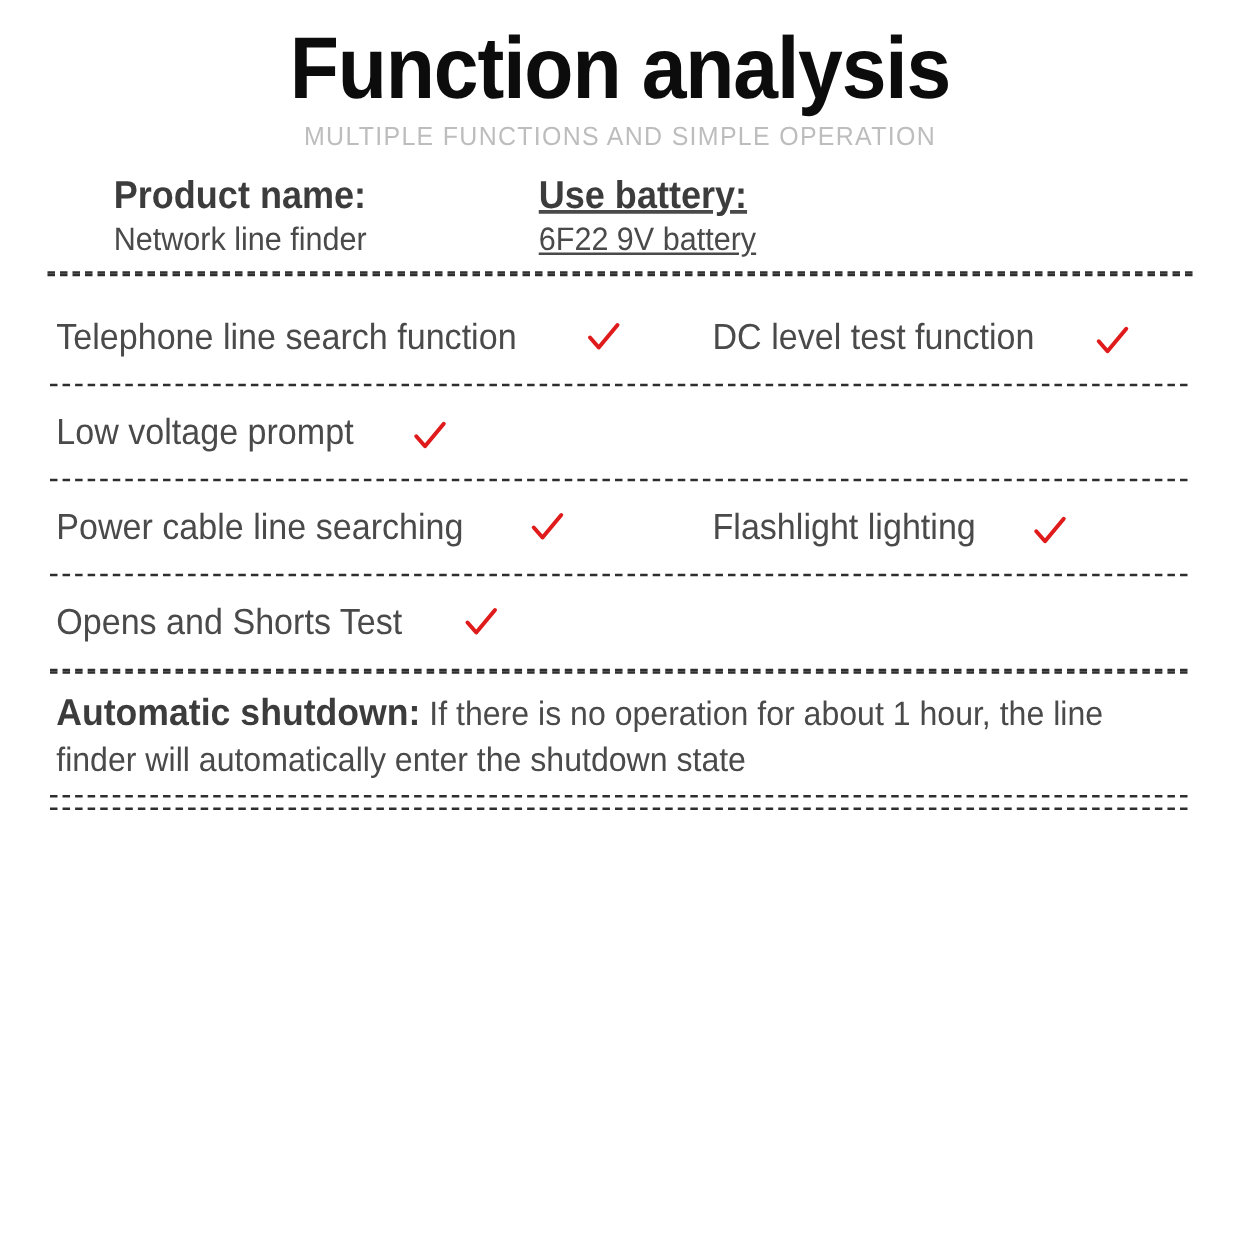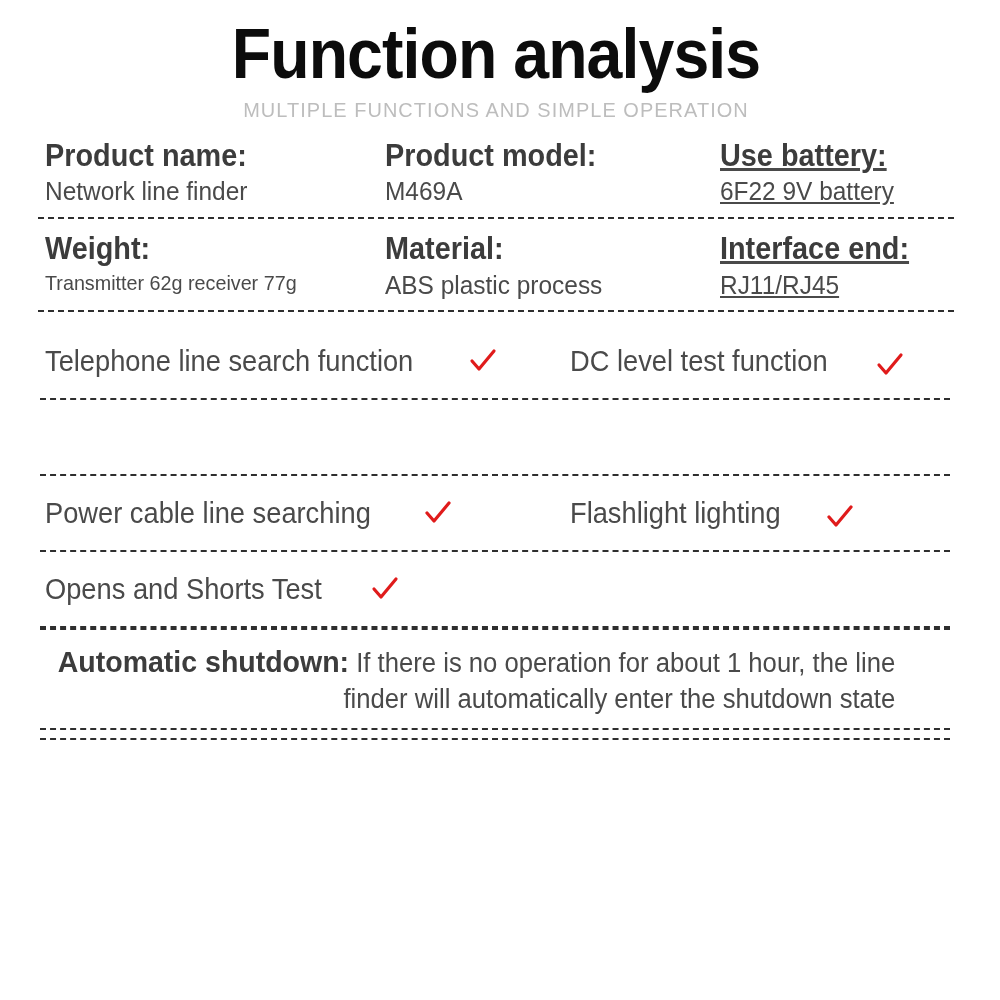--- a/index.html
+++ b/index.html
@@ -57,21 +57,21 @@
   .divider.tight { margin-left: 40px; margin-right: 42px; }
 
   
   .specs { margin-top: 14px; }
   .spec-row {
     display: flex;
     align-items: flex-start;
     padding: 0 0 8px 45px;
   }
   .spec-cell { box-sizing: border-box; padding-right: 8px; }
-  .spec-cell.c1 { width: 340px; }
+  .spec-cell.c1 { width: 340px; margin-left: 46px; }
   .spec-cell.c2 { width: 335px; }
   .spec-cell.c3 { width: 270px; text-decoration: underline; }
 
   .spec-label {
     font-size: 31px;
     font-weight: bold;
     color: #3c3c3c;
     line-height: 1.28;
     transform: scaleX(0.93);
     transform-origin: left center;
@@ -119,21 +119,20 @@
     flex: 0 0 auto;
     display: inline-block;
     width: 28px;
     height: 28px;
   }
   .check svg { display: block; }
 
   
   .para-block {
     padding: 12px 52px 10px 45px;
-    text-align: right;
   }
   .para {
     font-size: 27px;
     line-height: 1.32;
     color: #4a4a4a;
     transform: scaleX(0.95);
     transform-origin: left top;
   }
   .para .lead {
     font-size: 30px;
@@ -152,46 +151,28 @@
     <div class="subtitle">MULTIPLE FUNCTIONS AND SIMPLE OPERATION</div>
   </div>
 
   <div class="specs">
 
     <div class="spec-row">
       <div class="spec-cell c1">
         <div class="spec-label">Product name:</div>
         <div class="spec-value">Network line finder</div>
       </div>
-      <div class="spec-cell c2">
-        <div class="spec-label">Product model:</div>
-        <div class="spec-value">M469A</div>
-      </div>
       <div class="spec-cell c3">
         <div class="spec-label">Use battery:</div>
         <div class="spec-value">6F22 9V battery</div>
       </div>
     </div>
 
     <div class="divider"></div>
 
-    <div class="spec-row" style="padding-top:10px;">
-      <div class="spec-cell c1">
-        <div class="spec-label">Weight:</div>
-        <div class="spec-value small">Transmitter 62g receiver 77g</div>
-      </div>
-      <div class="spec-cell c2">
-        <div class="spec-label">Material:</div>
-        <div class="spec-value">ABS plastic process</div>
-      </div>
-      <div class="spec-cell c3">
-        <div class="spec-label">Interface end:</div>
-        <div class="spec-value">RJ11/RJ45</div>
-      </div>
-    </div>
 
     <div class="divider"></div>
   </div>
 
   <div class="features">
 
     <div class="feature-row">
       <div class="feature-cell left">
         <span class="feature-text">Telephone line search function</span>
         <span class="check">
@@ -205,20 +186,28 @@
         <span class="check">
           <svg viewBox="0 0 28 28" width="28" height="28">
               <path d="M3 14 L10 22 L25 4" fill="none" stroke="#e01b1b" stroke-width="3.2" stroke-linecap="round" stroke-linejoin="round"></path>
             </svg>
         </span>
       </div>
     </div>
     <div class="divider tight"></div>
 
     <div class="feature-row">
+      <div class="feature-cell right">
+        <span class="feature-text">Low voltage prompt</span>
+        <span class="check">
+          <svg viewBox="0 0 28 28" width="28" height="28">
+              <path d="M3 14 L10 22 L25 4" fill="none" stroke="#e01b1b" stroke-width="3.2" stroke-linecap="round" stroke-linejoin="round"></path>
+            </svg>
+        </span>
+      </div>
     </div>
     <div class="divider tight"></div>
 
     <div class="feature-row">
       <div class="feature-cell left">
         <span class="feature-text">Power cable line searching</span>
         <span class="check">
           <svg viewBox="0 0 28 28" width="28" height="28">
               <path d="M3 14 L10 22 L25 4" fill="none" stroke="#e01b1b" stroke-width="3.2" stroke-linecap="round" stroke-linejoin="round"></path>
             </svg>

